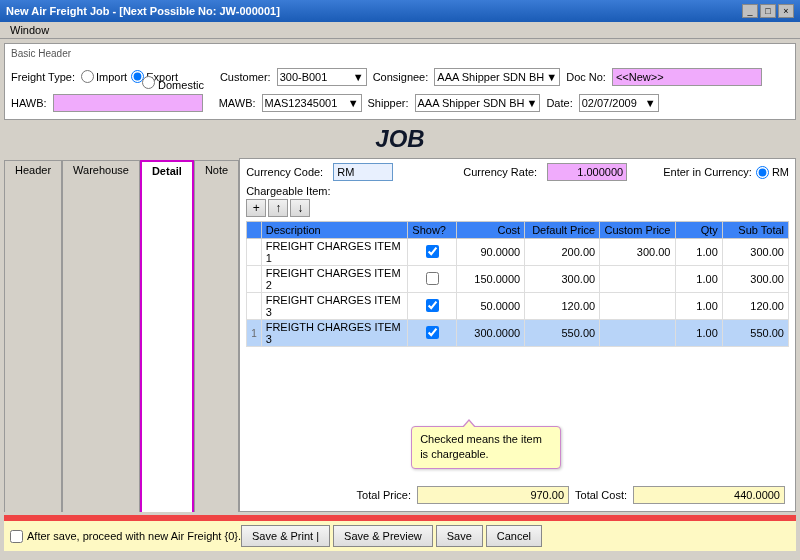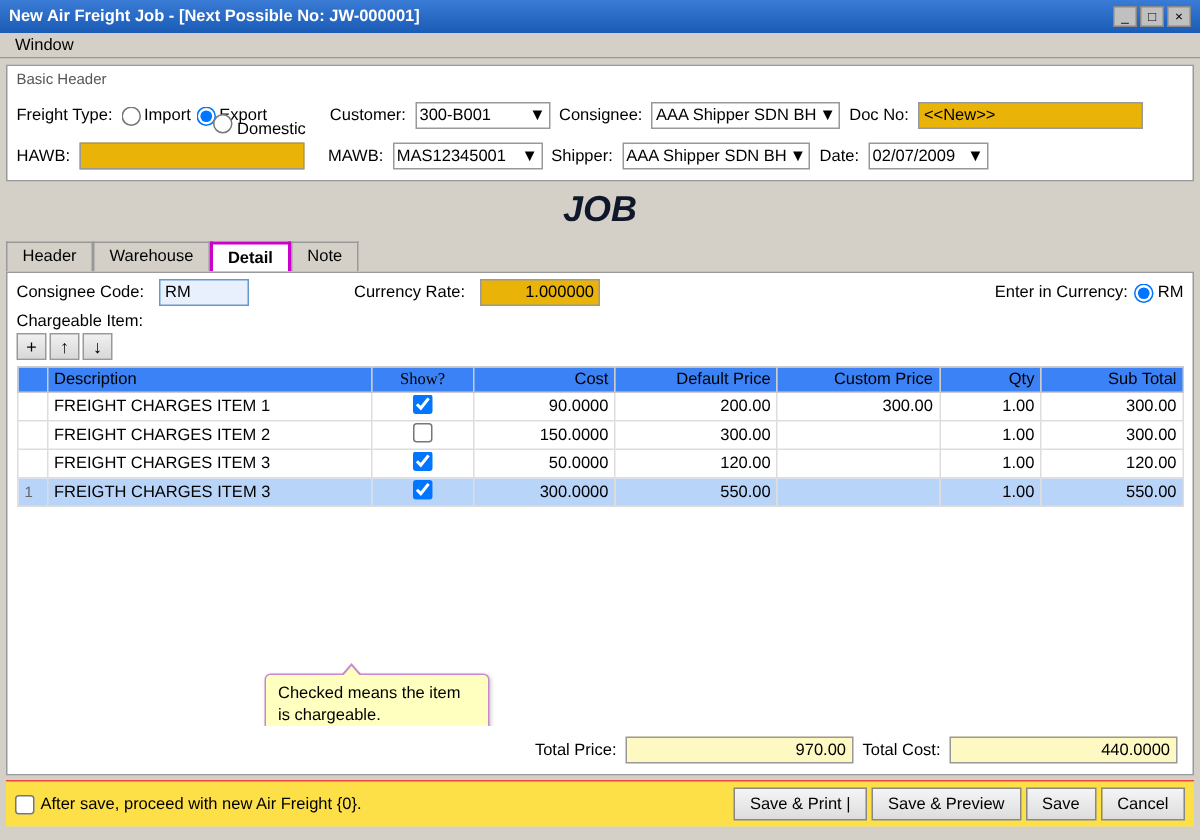--- a/index.html
+++ b/index.html
@@ -70,21 +70,21 @@
       background: white;
       padding: 1px 2px;
       height: 18px;
       font-size: 11px;
       display: flex;
       align-items: center;
       position: relative;
     }
     .text-input {
       border: 1px solid #999;
-      background: #eab308;
+      background: #f0abfc;
       padding: 1px 3px;
       height: 18px;
       font-size: 11px;
       min-width: 60px;
     }
     .text-input-blue {
       border: 1px solid #6699cc;
       background: #e8f0fe;
       padding: 1px 3px;
       height: 18px;
@@ -180,24 +180,23 @@
       background: #fef9c3;
       padding: 1px 4px;
       min-width: 70px;
       text-align: right;
       font-size: 11px;
       height: 18px;
     }
     .bottom-bar {
       display: flex;
       align-items: center;
-      justify-content: space-between;
-      background: #fde047;
+      background: #fef9c3;
       padding: 4px 6px;
-      border-top: 1px solid #ef4444;
+      border-top: 6px solid #ef4444;
     }
     .bottom-left { display: flex; align-items: center; gap: 4px; font-size: 11px; }
     .bottom-btns { display: flex; gap: 3px; }
     .btn {
       padding: 3px 10px;
       border: 1px solid #888;
       background: linear-gradient(to bottom, #f5f5f5, #ddd);
       cursor: pointer;
       font-size: 11px;
       height: 22px;
@@ -309,32 +308,32 @@
       <span class="form-label">Date:</span>
       <div class="combo-input" style="min-width:80px;">
         <span style="font-size:11px; padding-right:2px;">02/07/2009</span>
         <span style="margin-left:auto;">▼</span>
       </div>
     </div>
   </div>
 
   <div class="job-title">JOB</div>
 
-  <div style="display:flex; flex-direction:column; flex:1;">
+  <div style="display:flex; flex-direction:row; flex:1;">
     <div class="tabs">
       <div class="tab">Header</div>
       <div class="tab">Warehouse</div>
       <div class="tab active">Detail</div>
       <div class="tab">Note</div>
     </div>
 
     <div class="tab-content">
 
       <div class="currency-row">
-        <span class="form-label">Consignee Code:</span>
+        <span class="form-label">Currency Code:</span>
         <input type="text" class="text-input-blue" style="width: 40px;" value="RM">
 
         <span class="form-label" style="margin-left:60px;">Currency Rate:</span>
         <input type="text" class="text-input" style="width: 80px; text-align: right;" value="1.000000">
 
         <div class="enter-currency">
           <span class="form-label">Enter in Currency:</span>
           <label style="display:flex;align-items:center;gap:3px;">
             <input type="radio" name="enterCurrency" checked="" style="">
             <span style="font-size:11px;">RM</span>
@@ -349,21 +348,21 @@
         <div class="toolbar-btn">↑</div>
         <div class="toolbar-btn">↓</div>
       </div>
 
       <div style="overflow:auto; flex:1; position:relative;">
         <table class="data-table">
           <thead>
             <tr>
               <th style="width:14px;"></th>
               <th style="width:160px;">Description</th>
-              <th style="width:50px; text-align:center;font-family:Liberation Serif, serif;">Show?</th>
+              <th style="width:50px; text-align:left;">Show?</th>
               <th style="width:70px; text-align:right;">Cost</th>
               <th style="width:80px; text-align:right;">Default Price</th>
               <th style="width:80px; text-align:right;">Custom Price</th>
               <th style="width:50px; text-align:right;">Qty</th>
               <th style="width:70px; text-align:right;">Sub Total</th>
             </tr>
           </thead>
           <tbody id="table-body">
           <tr>
       <td class="row-num"></td>

